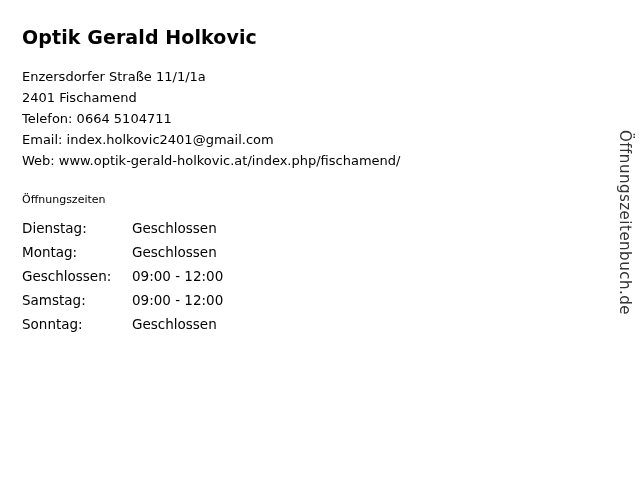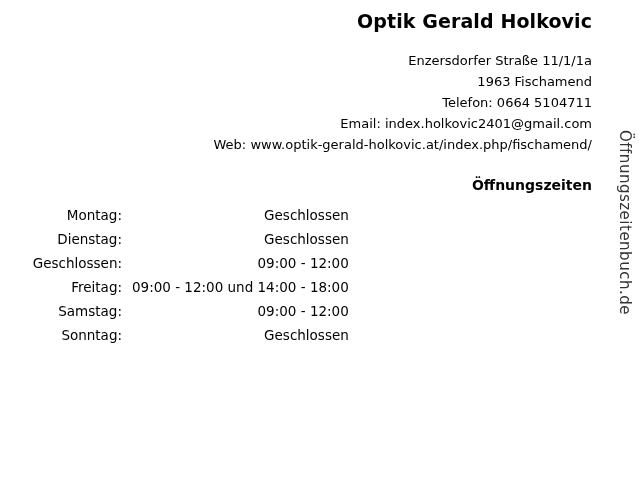--- a/index.html
+++ b/index.html
@@ -11,40 +11,39 @@
     height: 480px;
     background: #ffffff;
     font-family: "DejaVu Sans", sans-serif;
     color: #000000;
     position: relative;
     overflow: hidden;
   }
   .page {
     position: absolute;
     left: 22px;
-    top: 10px;
+    top: 26px;
     width: 570px;
-    text-align: right;
   }
   .business-title {
     font-size: 19px;
     font-weight: bold;
     margin: 0 0 18px 0;
     letter-spacing: 0.1px;
   }
   .address-block {
     font-size: 13px;
     line-height: 21px;
   }
   .address-line {
     white-space: nowrap;
   }
   .hours-title {
-    font-size: 14px;
-    font-weight: bold;
+    font-size: 11px;
+    font-weight: normal;
     margin: 22px 0 14px 0;
   }
   .hours-table {
     border-collapse: collapse;
     font-size: 13.5px;
   }
   .hours-table td {
     padding: 0 0 8px 0;
     vertical-align: top;
     white-space: nowrap;
@@ -66,45 +65,41 @@
 </style>
 </head>
 <body>
 
 <div class="page">
 
   <h1 class="business-title">Optik Gerald Holkovic</h1>
 
   <div class="address-block">
     <div class="address-line">Enzersdorfer Straße 11/1/1a</div>
-    <div class="address-line">1963 Fischamend</div>
+    <div class="address-line">2401 Fischamend</div>
     <div class="address-line">Telefon: 0664 5104711</div>
     <div class="address-line">Email: index.holkovic2401@gmail.com</div>
     <div class="address-line">Web: www.optik-gerald-holkovic.at/index.php/fischamend/</div>
   </div>
 
   <h2 class="hours-title">Öffnungszeiten</h2>
 
   <table class="hours-table">
     <tbody>
       <tr>
-        <td class="day-cell">Montag:</td>
+        <td class="day-cell">Dienstag:</td>
         <td class="time-cell">Geschlossen</td>
       </tr>
       <tr>
-        <td class="day-cell">Dienstag:</td>
+        <td class="day-cell">Montag:</td>
         <td class="time-cell">Geschlossen</td>
       </tr>
       <tr>
         <td class="day-cell">Geschlossen:</td>
         <td class="time-cell">09:00 - 12:00</td>
-      </tr>
-      <tr>
-        <td class="day-cell">Freitag:</td>
-        <td class="time-cell">09:00 - 12:00 und 14:00 - 18:00</td>
       </tr>
       <tr>
         <td class="day-cell">Samstag:</td>
         <td class="time-cell">09:00 - 12:00</td>
       </tr>
       <tr>
         <td class="day-cell">Sonntag:</td>
         <td class="time-cell">Geschlossen</td>
       </tr>
     </tbody>

